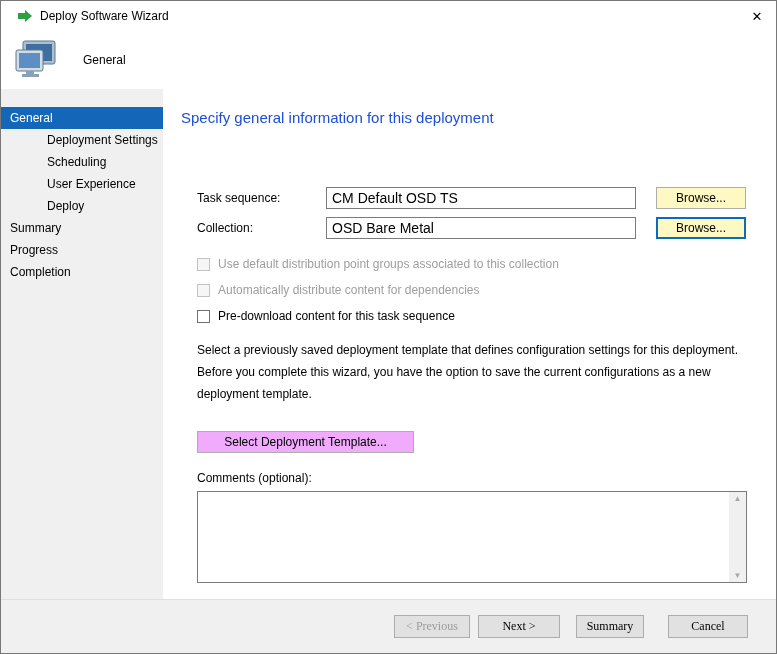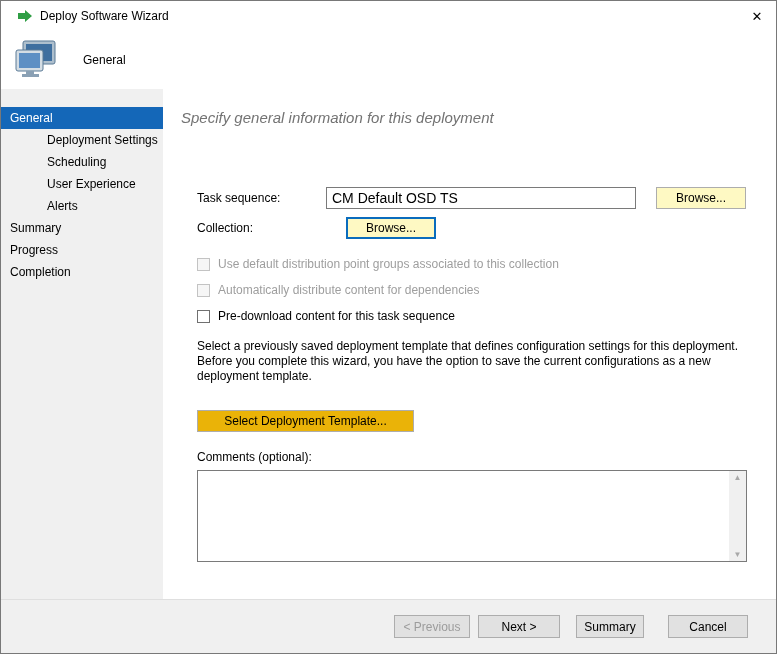--- a/index.html
+++ b/index.html
@@ -30,22 +30,22 @@
     padding-top:18px;box-sizing:border-box;
   }
   .side-item{height:22px;line-height:22px;padding-left:9px;cursor:default;white-space:nowrap;}
   .side-item.indent{padding-left:46px;}
   .side-item.selected{background:#1467b8;color:#fff;}
   .content{
     flex:1 1 auto;background:#fff;box-sizing:border-box;
     padding:20px 30px 0 18px;overflow:hidden;
   }
   .page-heading{
-    font-size:15px;font-weight:400;color:#737373;
-    margin:0 0 60px 0;line-height:18px;font-style:italic;
+    font-size:15px;font-weight:400;color:#1d4ed8;
+    margin:0 0 60px 0;line-height:18px;
   }
   
   .form-row{display:flex;align-items:center;margin:0 0 8px 16px;}
   .field-label{flex:0 0 129px;width:129px;}
   .text-input{
     width:310px;height:22px;box-sizing:border-box;
     border:1px solid #7a7a7a;background:#fff;
     padding:0 5px;font:inherit;font-size:14px;
   }
   .browse-btn{
@@ -57,45 +57,45 @@
   .check-group{margin-top:18px;}
   .check-row{display:flex;align-items:flex-end;margin:0 0 12px 16px;}
   .cb{
     flex:none;width:13px;height:13px;box-sizing:border-box;
     border:1px solid #707070;background:#fff;margin-right:8px;display:inline-block;
   }
   .check-row.disabled .cb{border-color:#c3c3c3;background:#f6f6f6;}
   .check-row.disabled .cb-label{color:#9e9e9e;}
   
   .template-note{
-    margin:16px 0 0 16px;width:566px;line-height:15px;
+    margin:16px 0 0 16px;width:566px;line-height:22px;
   }
   .template-btn{
     display:block;margin:26px 0 0 16px;width:217px;height:22px;box-sizing:border-box;
-    background:#eab308;border:1px solid #adadad;font:inherit;font-size:12px;cursor:default;
+    background:#f0abfc;border:1px solid #adadad;font:inherit;font-size:12px;cursor:default;
   }
   .comments-label{margin:18px 0 0 16px;}
   .comments-box{
     margin:6px 0 0 16px;width:550px;height:92px;box-sizing:border-box;
     border:1px solid #7a7a7a;background:#fff;display:flex;
   }
   .comments-input{
     flex:1 1 auto;border:none;outline:none;resize:none;
     font:inherit;font-size:12px;padding:3px 5px;background:transparent;
   }
   .v-scrollbar{
     flex:0 0 17px;background:#f0f0f0;display:flex;flex-direction:column;
     justify-content:space-between;align-items:center;padding:2px 0;
     font-size:8px;color:#a8a8a8;user-select:none;
   }
   
   .footer{
     flex:0 0 54px;background:#f0f0f0;border-top:1px solid #dfdfdf;
     display:flex;align-items:center;justify-content:flex-end;
-    padding-right:28px;box-sizing:border-box;
+    padding-right:28px;box-sizing:border-box;font-family:Liberation Serif, serif;
   }
   .btn{
     height:23px;box-sizing:border-box;background:#e1e1e1;border:1px solid #adadad;
     font:inherit;font-size:12px;cursor:default;padding:0 4px;
   }
   .btn:disabled,.btn.disabled{color:#9c9c9c;}
   .btn-prev{width:76px;}
   .btn-next{width:82px;margin-left:8px;}
   .btn-summary{width:68px;margin-left:16px;}
   .btn-cancel{width:80px;margin-left:24px;}
@@ -129,37 +129,38 @@
     <span class="page-label">General</span>
   </div>
 
   <div class="body">
 
     <div class="sidebar">
       <div class="side-item selected">General</div>
       <div class="side-item indent">Deployment Settings</div>
       <div class="side-item indent">Scheduling</div>
       <div class="side-item indent">User Experience</div>
-      <div class="side-item indent">Alerts</div>
+      <div class="side-item indent">Deploy</div>
       <div class="side-item">Summary</div>
       <div class="side-item">Progress</div>
       <div class="side-item">Completion</div>
     </div>
 
     <div class="content">
       <h1 class="page-heading">Specify general information for this deployment</h1>
 
       <div class="form-row">
         <span class="field-label">Task sequence:</span>
         <input class="text-input" type="text" value="CM Default OSD TS" style="">
         <button class="browse-btn">Browse...</button>
       </div>
 
       <div class="form-row">
         <span class="field-label">Collection:</span>
+        <input class="text-input" type="text" value="OSD Bare Metal" style="">
         <button class="browse-btn focused">Browse...</button>
       </div>
 
       <div class="check-group">
         <div class="check-row disabled">
           <span class="cb"></span>
           <span class="cb-label">Use default distribution point groups associated to this collection</span>
         </div>
         <div class="check-row disabled">
           <span class="cb"></span>

